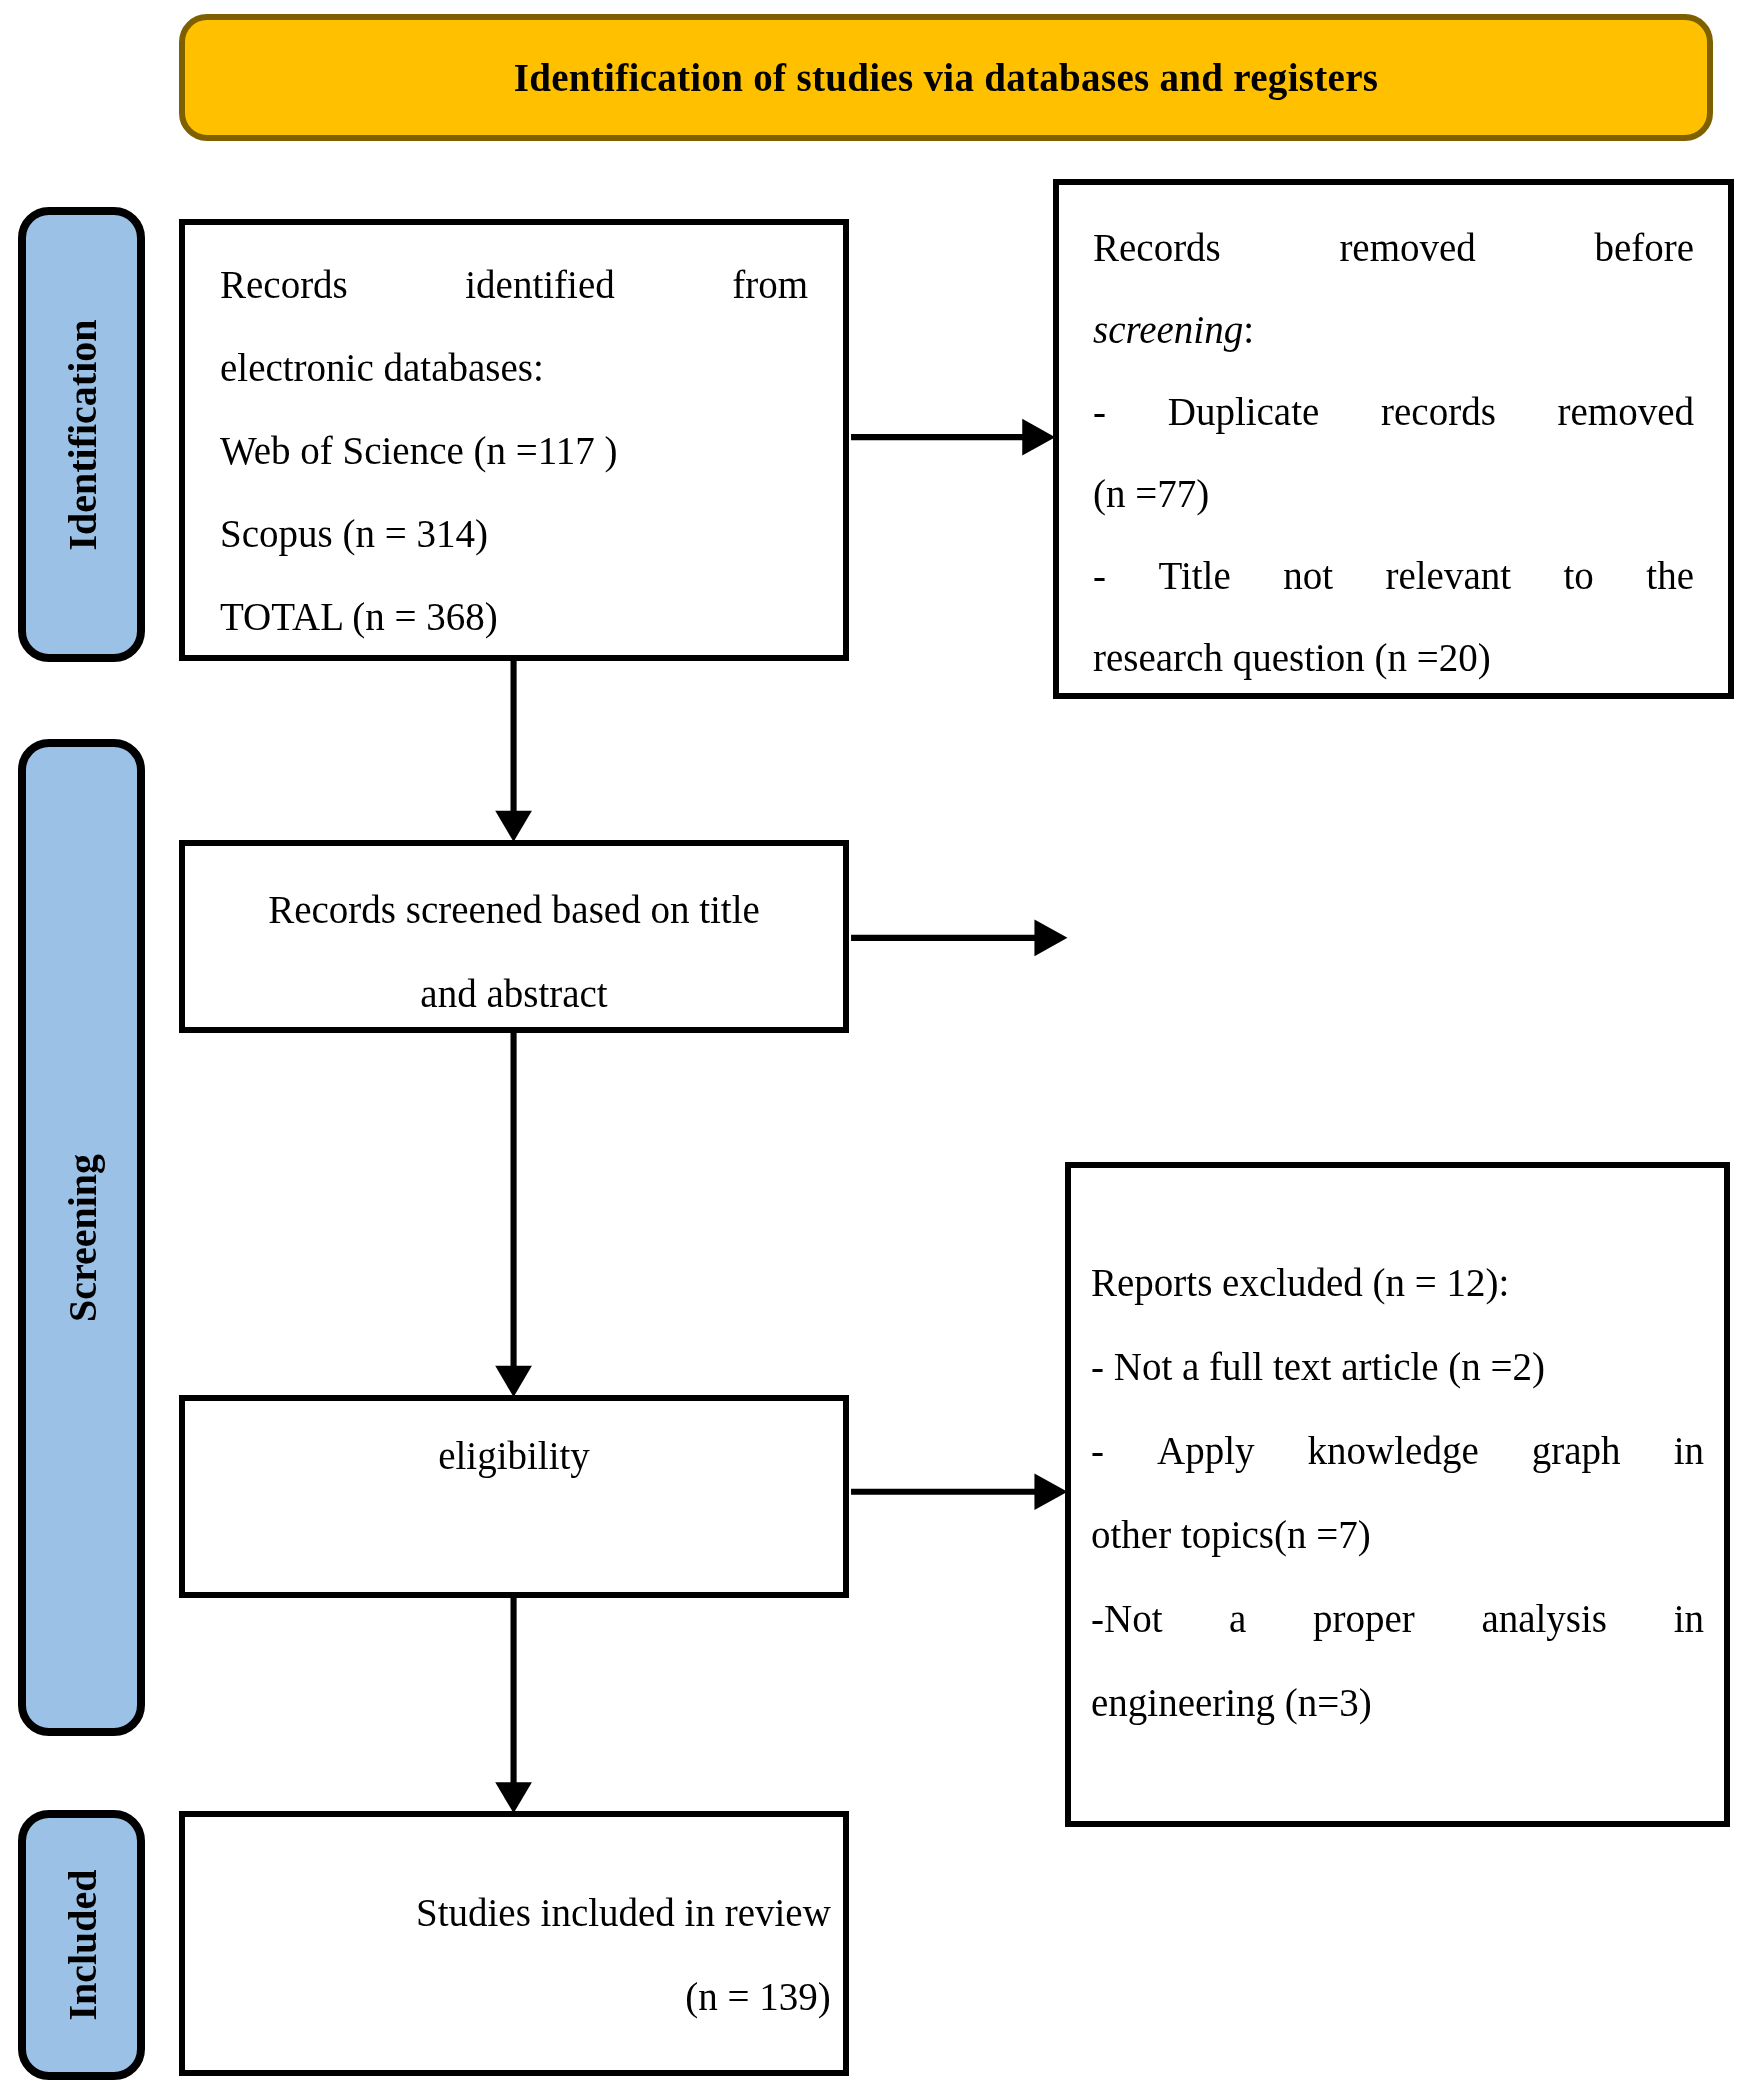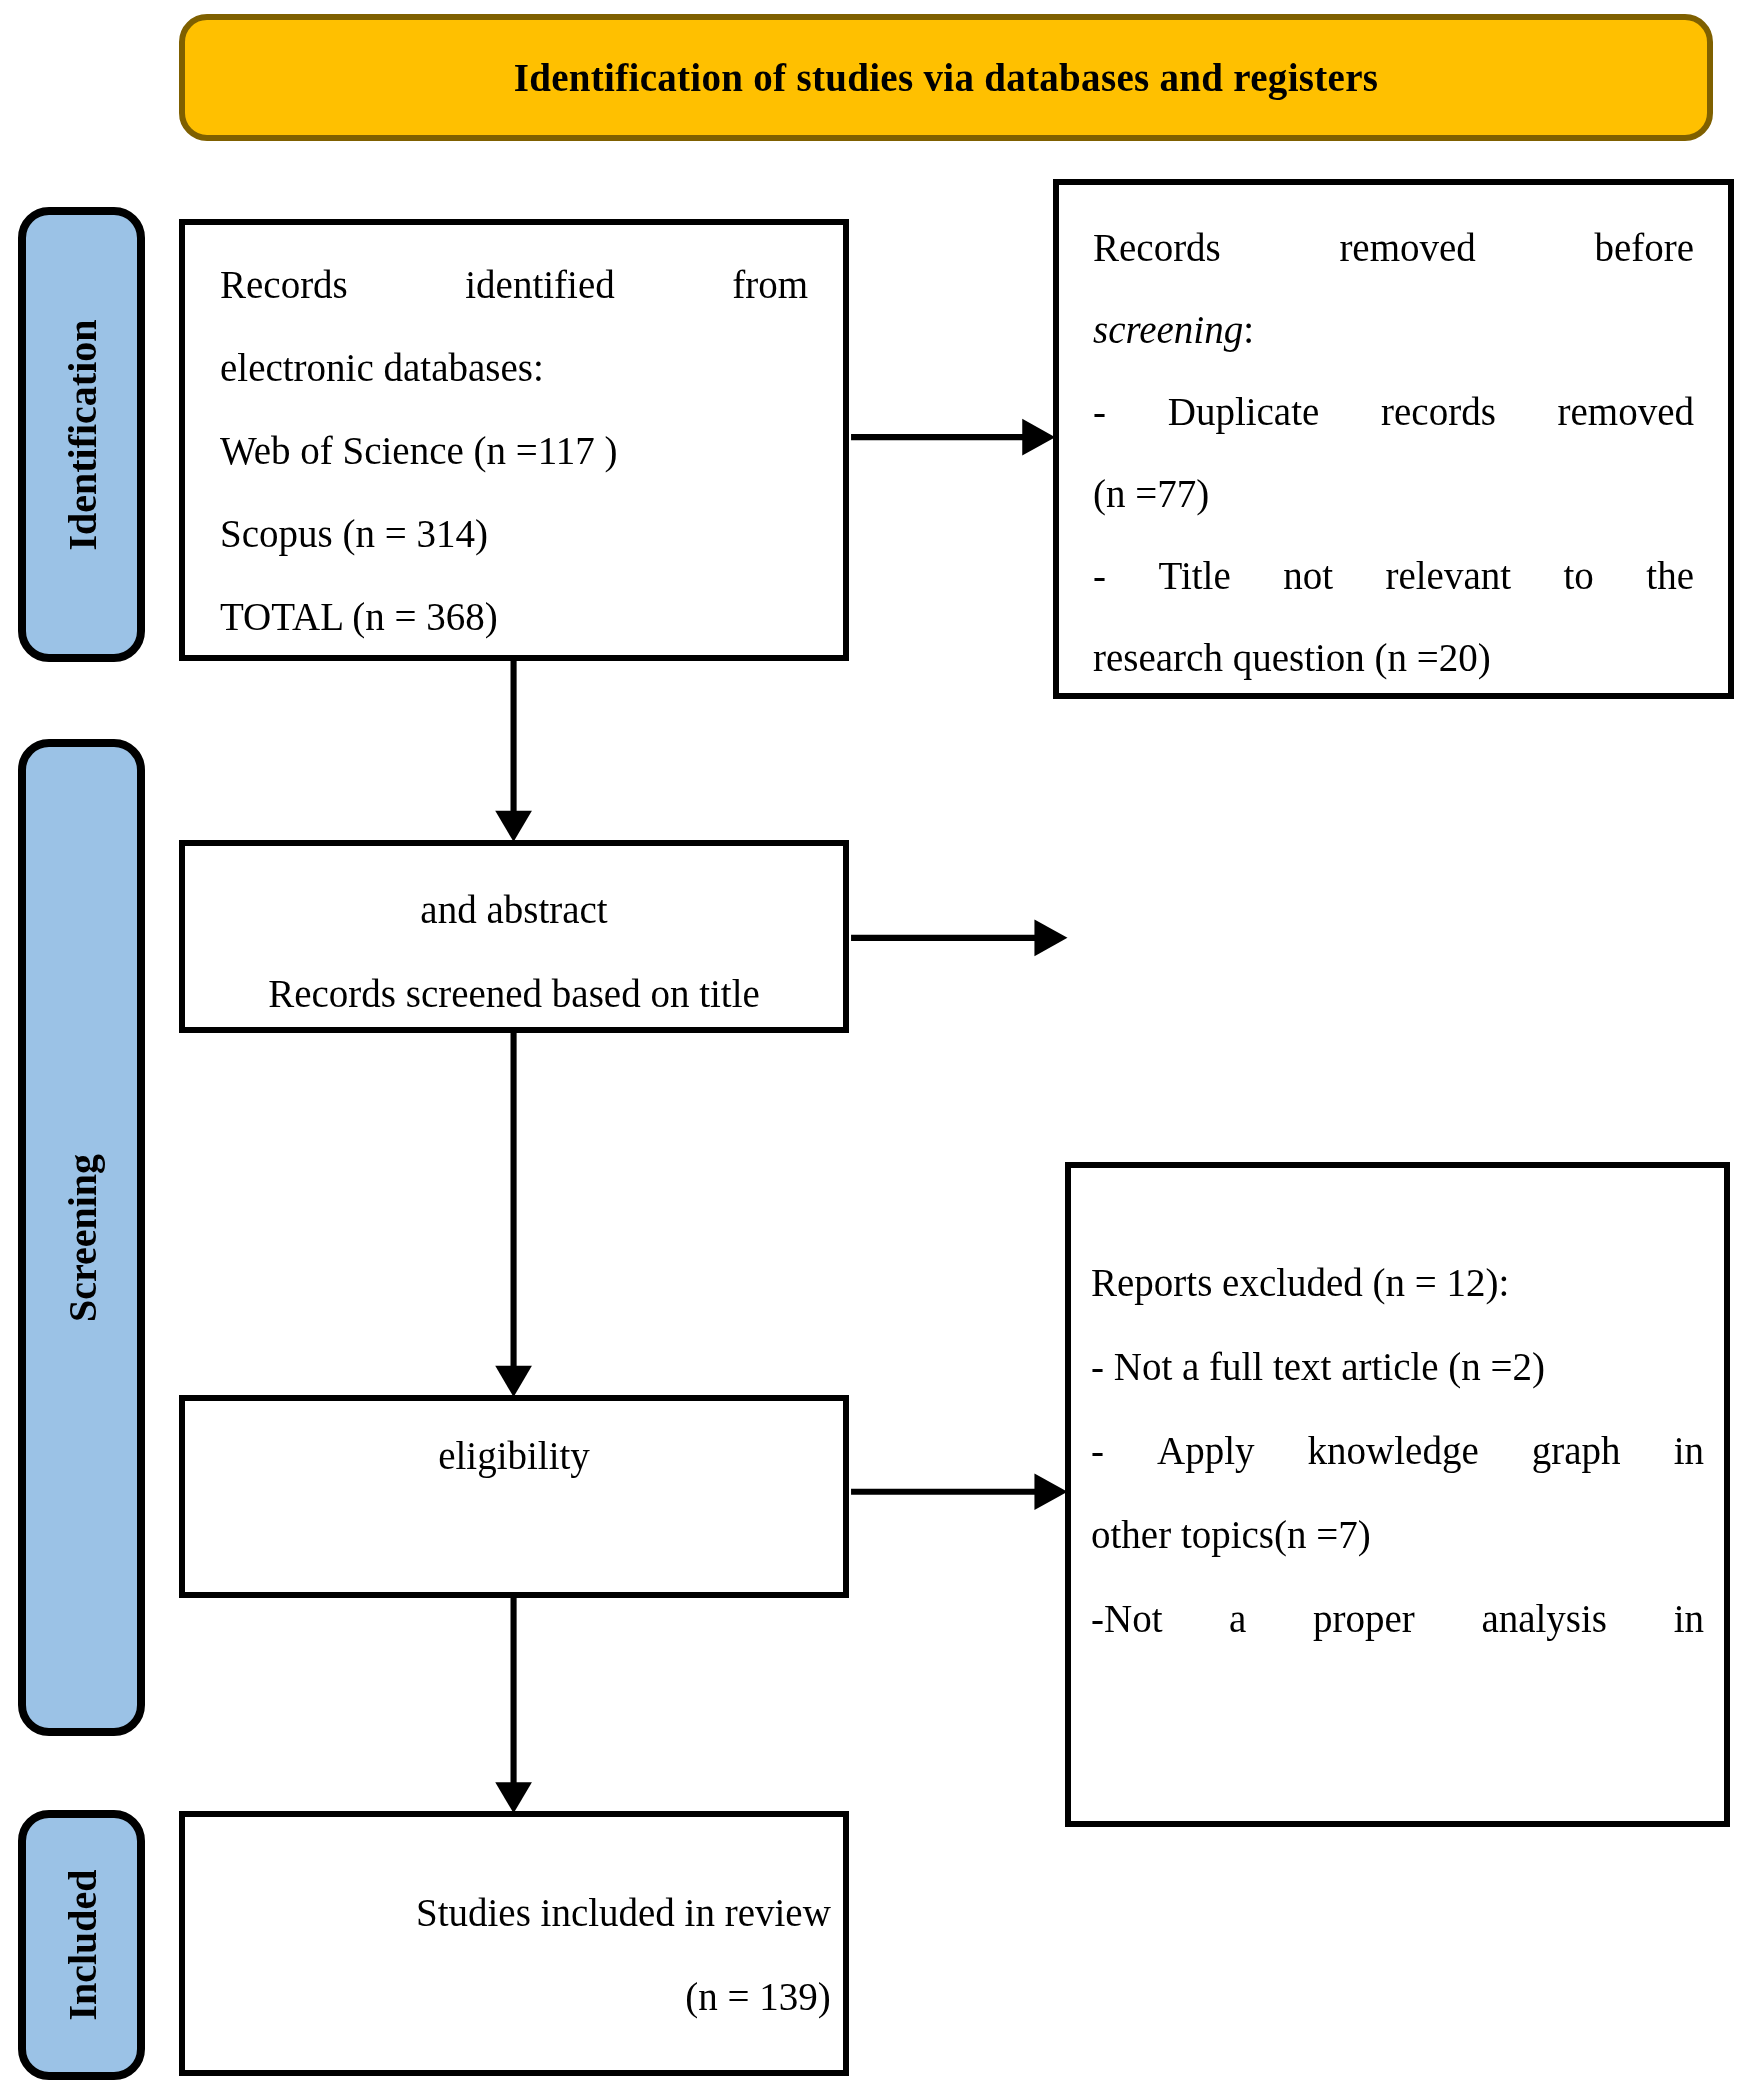--- a/index.html
+++ b/index.html
@@ -119,22 +119,22 @@
         <span>-</span>
         <span>Title</span>
         <span>not</span>
         <span>relevant</span>
         <span>to</span>
         <span>the</span>
       </div>
       <div class="ln"><span>research question (n =20)</span></div>
     </div>
   <div class="fbox ctr" id="box-screened">
+      <div class="ln"><span>Records screened based on title</span></div>
       <div class="ln"><span>and abstract</span></div>
-      <div class="ln"><span>Records screened based on title</span></div>
     </div>
   <div class="fbox ctr" id="box-fulltext">
       <div class="ln"><span>eligibility</span></div>
     </div>
   <div class="fbox" id="box-reports">
       <div class="ln"><span>Reports excluded (n = 12):</span></div>
       <div class="ln"><span>- Not a full text article (n =2)</span></div>
       <div class="ln jl">
         <span>-</span>
         <span>Apply</span>
@@ -143,20 +143,21 @@
         <span>in</span>
       </div>
       <div class="ln"><span>other topics(n =7)</span></div>
       <div class="ln jl">
         <span>-Not</span>
         <span>a</span>
         <span>proper</span>
         <span>analysis</span>
         <span>in</span>
       </div>
+      <div class="ln"><span>engineering (n=3)</span></div>
     </div>
   <div class="fbox ctr" id="box-included">
       <div class="ln"><span>Studies included in review</span></div>
       <div class="ln"><span>(n = 139)</span></div>
     </div>
 
   <svg id="arrows" width="1740" height="2097" viewBox="0 0 2846 3430">
     <g>
       <line x1="1392" y1="715" x2="1678" y2="715"></line>
       <polygon points="1726,715 1672,685 1672,745"></polygon>

